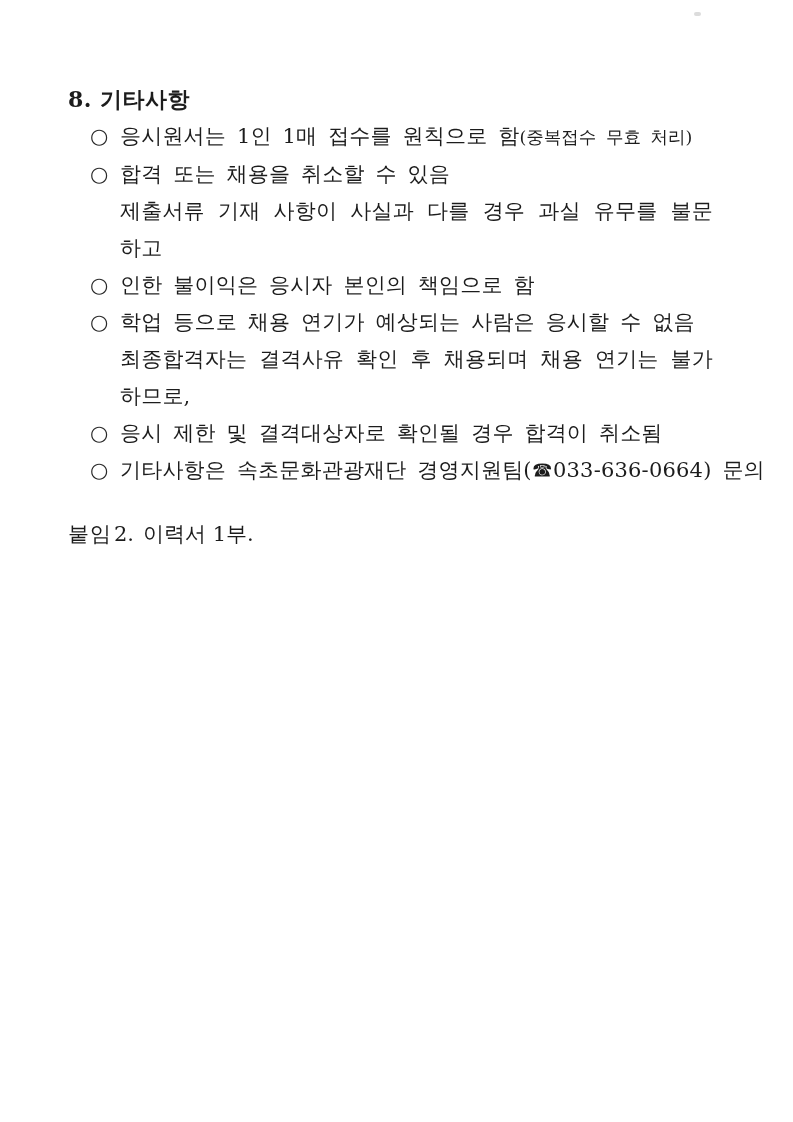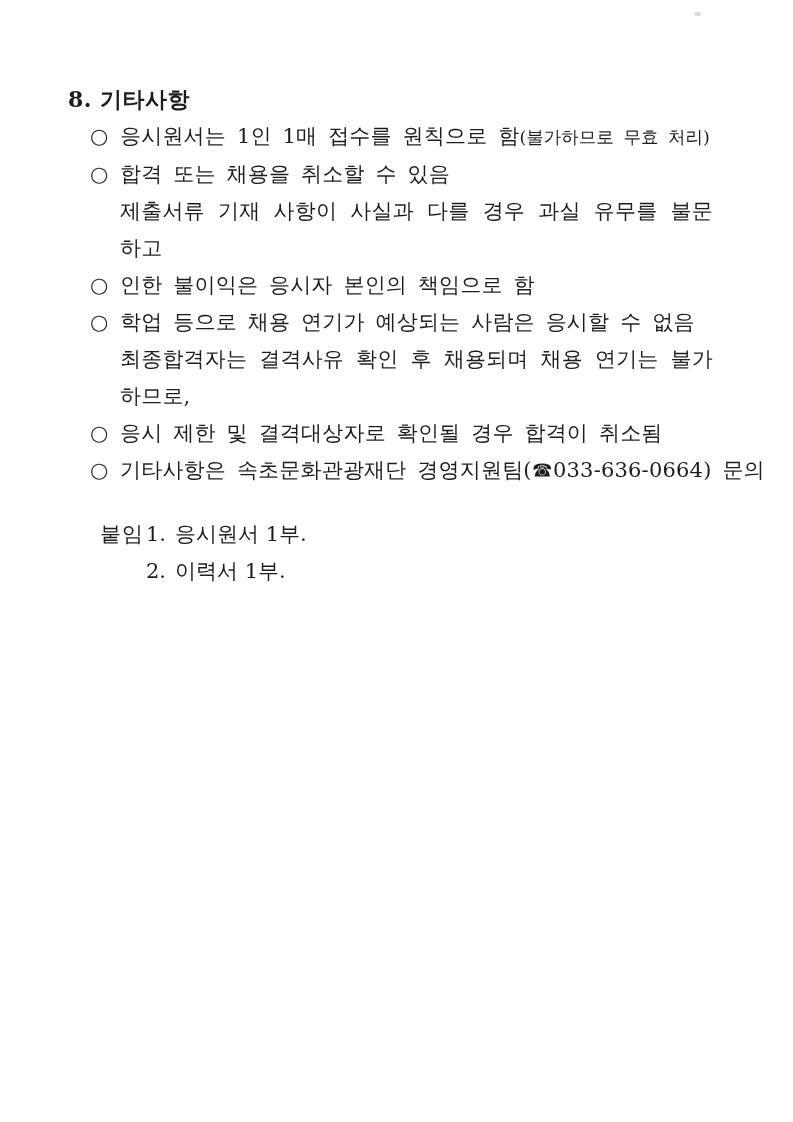--- a/index.html
+++ b/index.html
@@ -50,21 +50,20 @@
     text-align: justify;
     text-align-last: justify;
   }
   .note {
     font-size: 17.5px;
     letter-spacing: 0;
   }
   .attachments {
     display: flex;
     margin-top: 27px;
-    margin-left: 32px;
   }
   .att-label {
     flex: 0 0 46px;
     width: 46px;
     font-size: 21px;
     line-height: 37px;
     letter-spacing: 1px;
   }
   .att-list { flex: 1 1 auto; }
   .att-row {
@@ -93,21 +92,21 @@
 
     <div class="section-heading">
       <span>8.</span><span class="title">기타사항</span>
     </div>
 
     <div class="bullet-list">
 
       <div class="bullet-item">
         <span class="marker">○</span>
         <div class="item-lines">
-          <div class="line"><span>응시원서는 1인 1매 접수를 원칙으로 함</span><span class="note">(불가하므로 무효 처리)</span></div>
+          <div class="line"><span>응시원서는 1인 1매 접수를 원칙으로 함</span><span class="note">(중복접수 무효 처리)</span></div>
         </div>
       </div>
 
       <div class="bullet-item">
         <span class="marker">○</span>
         <div class="item-lines">
           <div class="line">합격 또는 채용을 취소할 수 있음</div>
           <div class="line full">제출서류 기재 사항이 사실과 다를 경우 과실 유무를 불문하고</div>
         </div>
       </div>
@@ -140,22 +139,19 @@
           <div class="line">기타사항은 속초문화관광재단 경영지원팀(☎033-636-0664) 문의</div>
         </div>
       </div>
 
     </div>
 
     <div class="attachments">
       <div class="att-label">붙임</div>
       <div class="att-list">
         <div class="att-row">
-          <span class="att-num">1.</span><span>응시원서 1부.</span>
-        </div>
-        <div class="att-row">
           <span class="att-num">2.</span><span>이력서 1부.</span>
         </div>
       </div>
     </div>
 
   </div>
 </div>
 
 </body></html>

